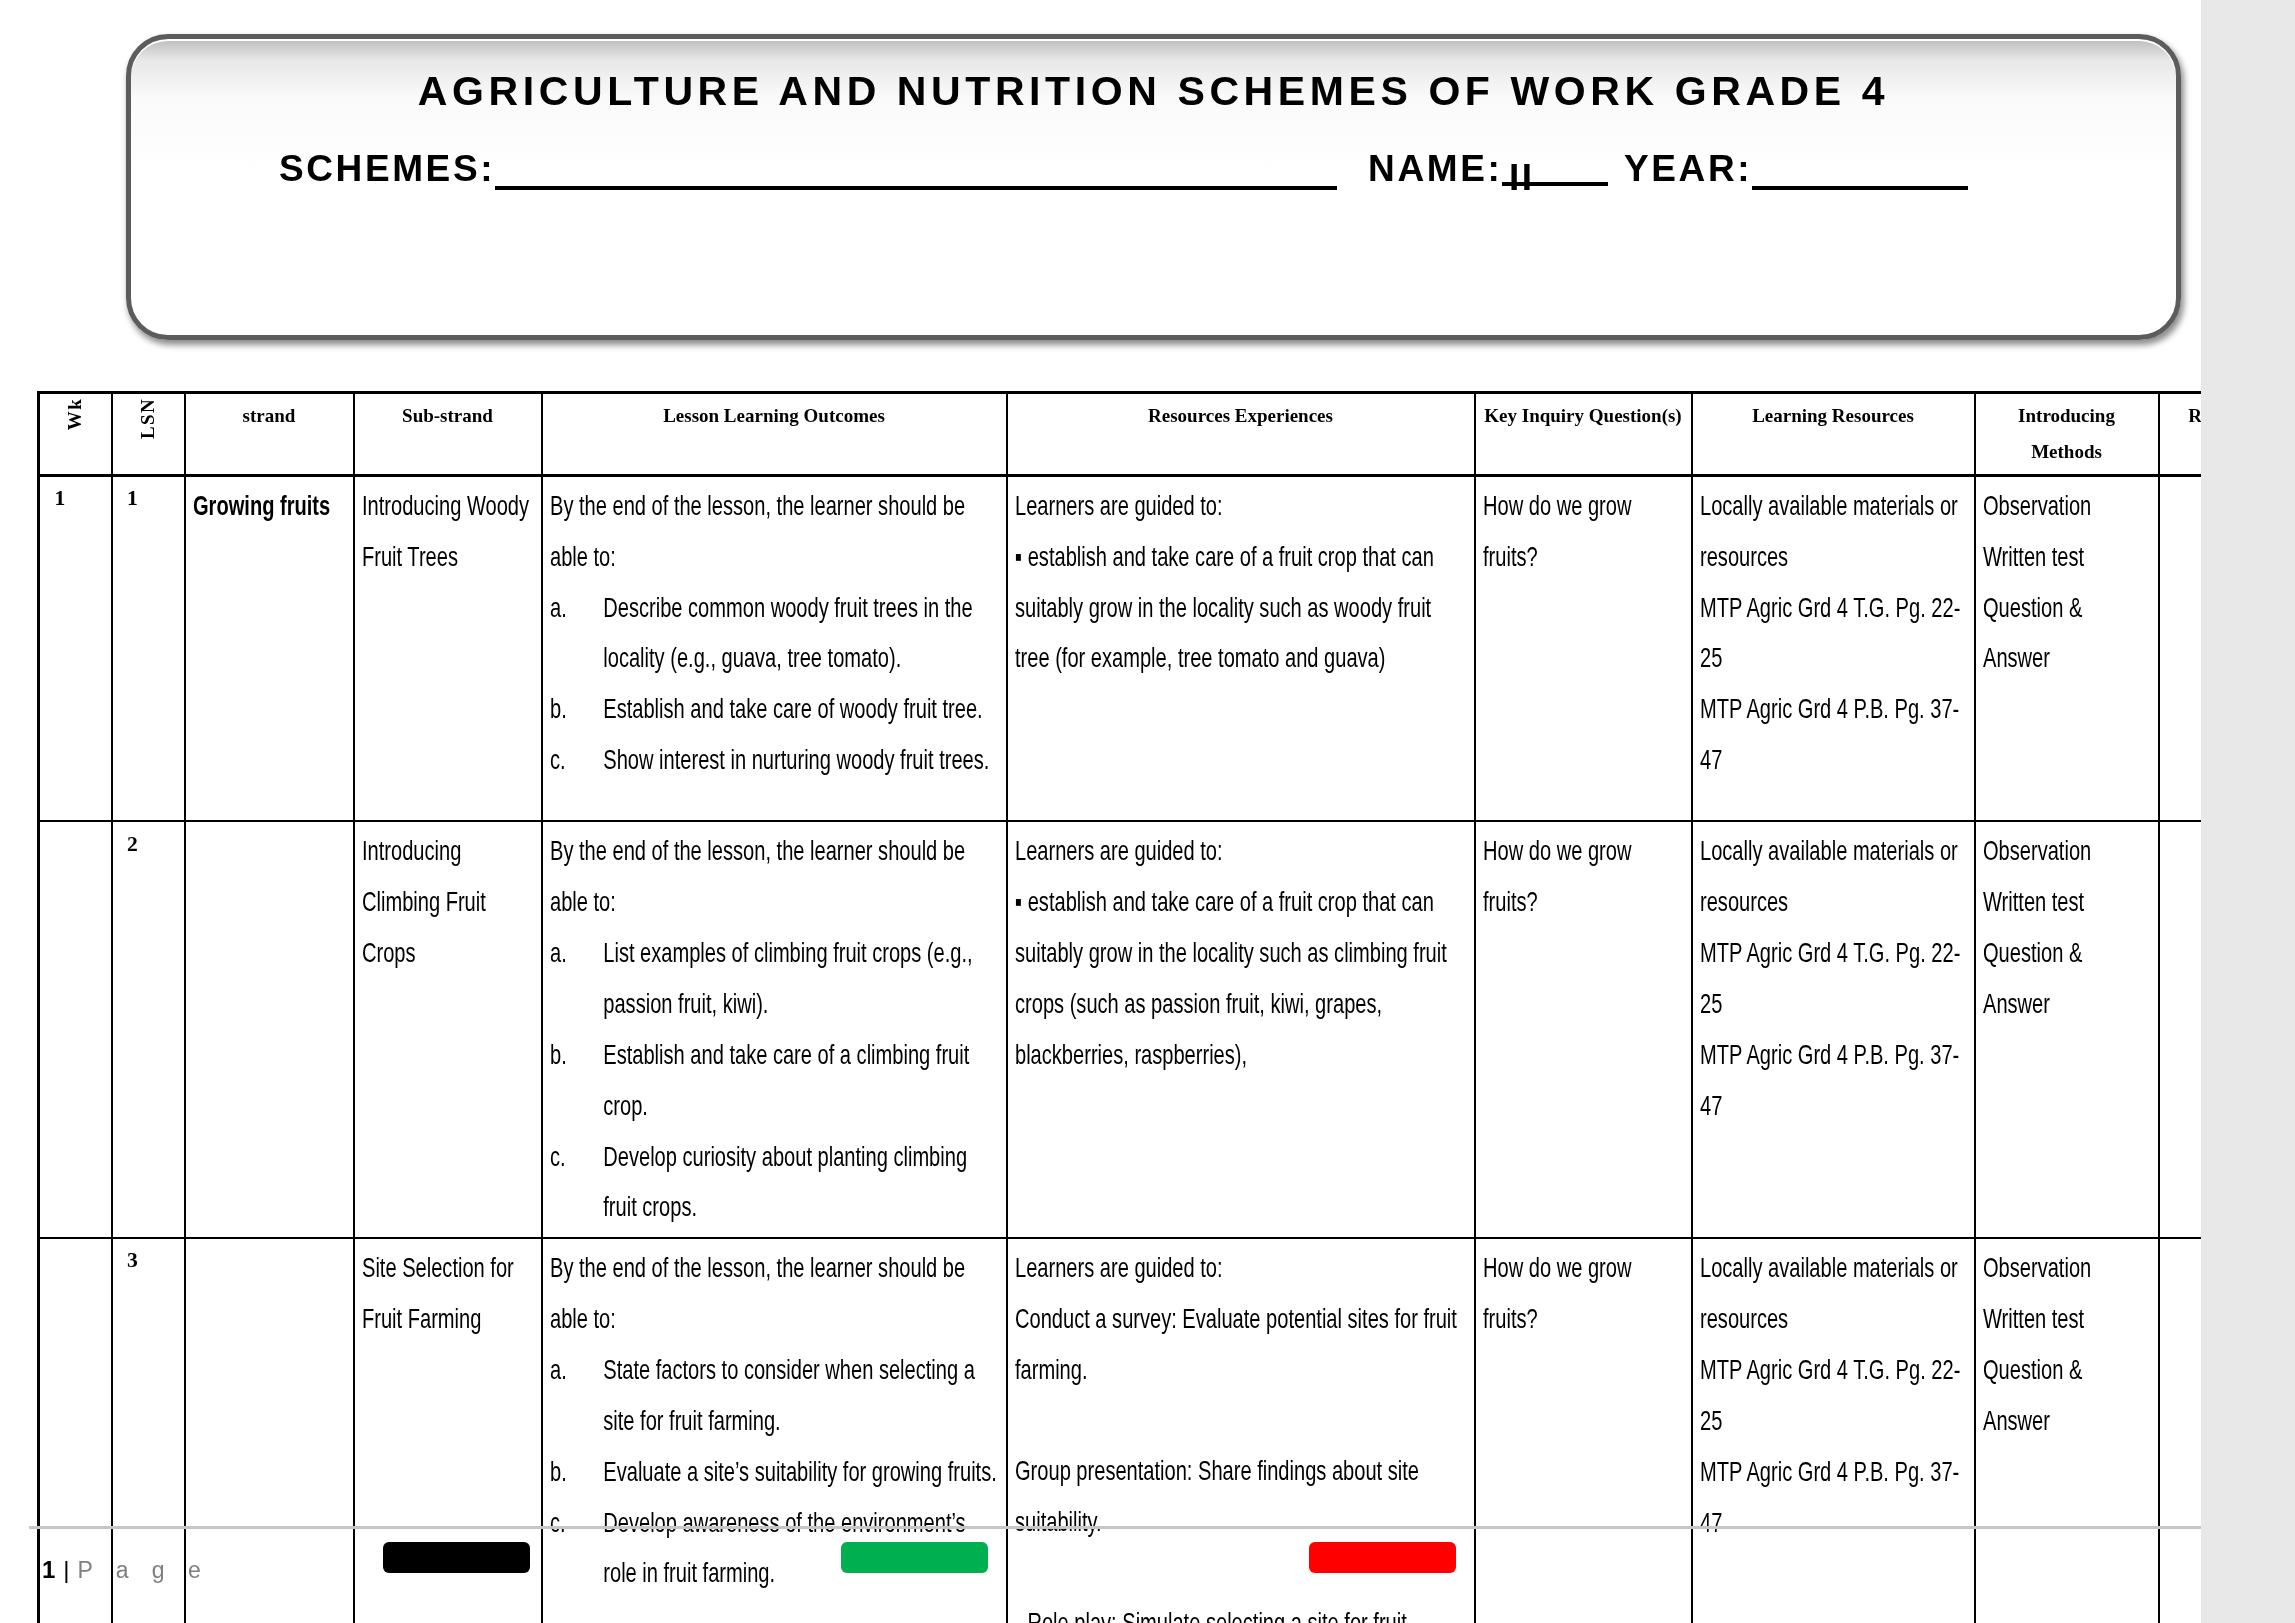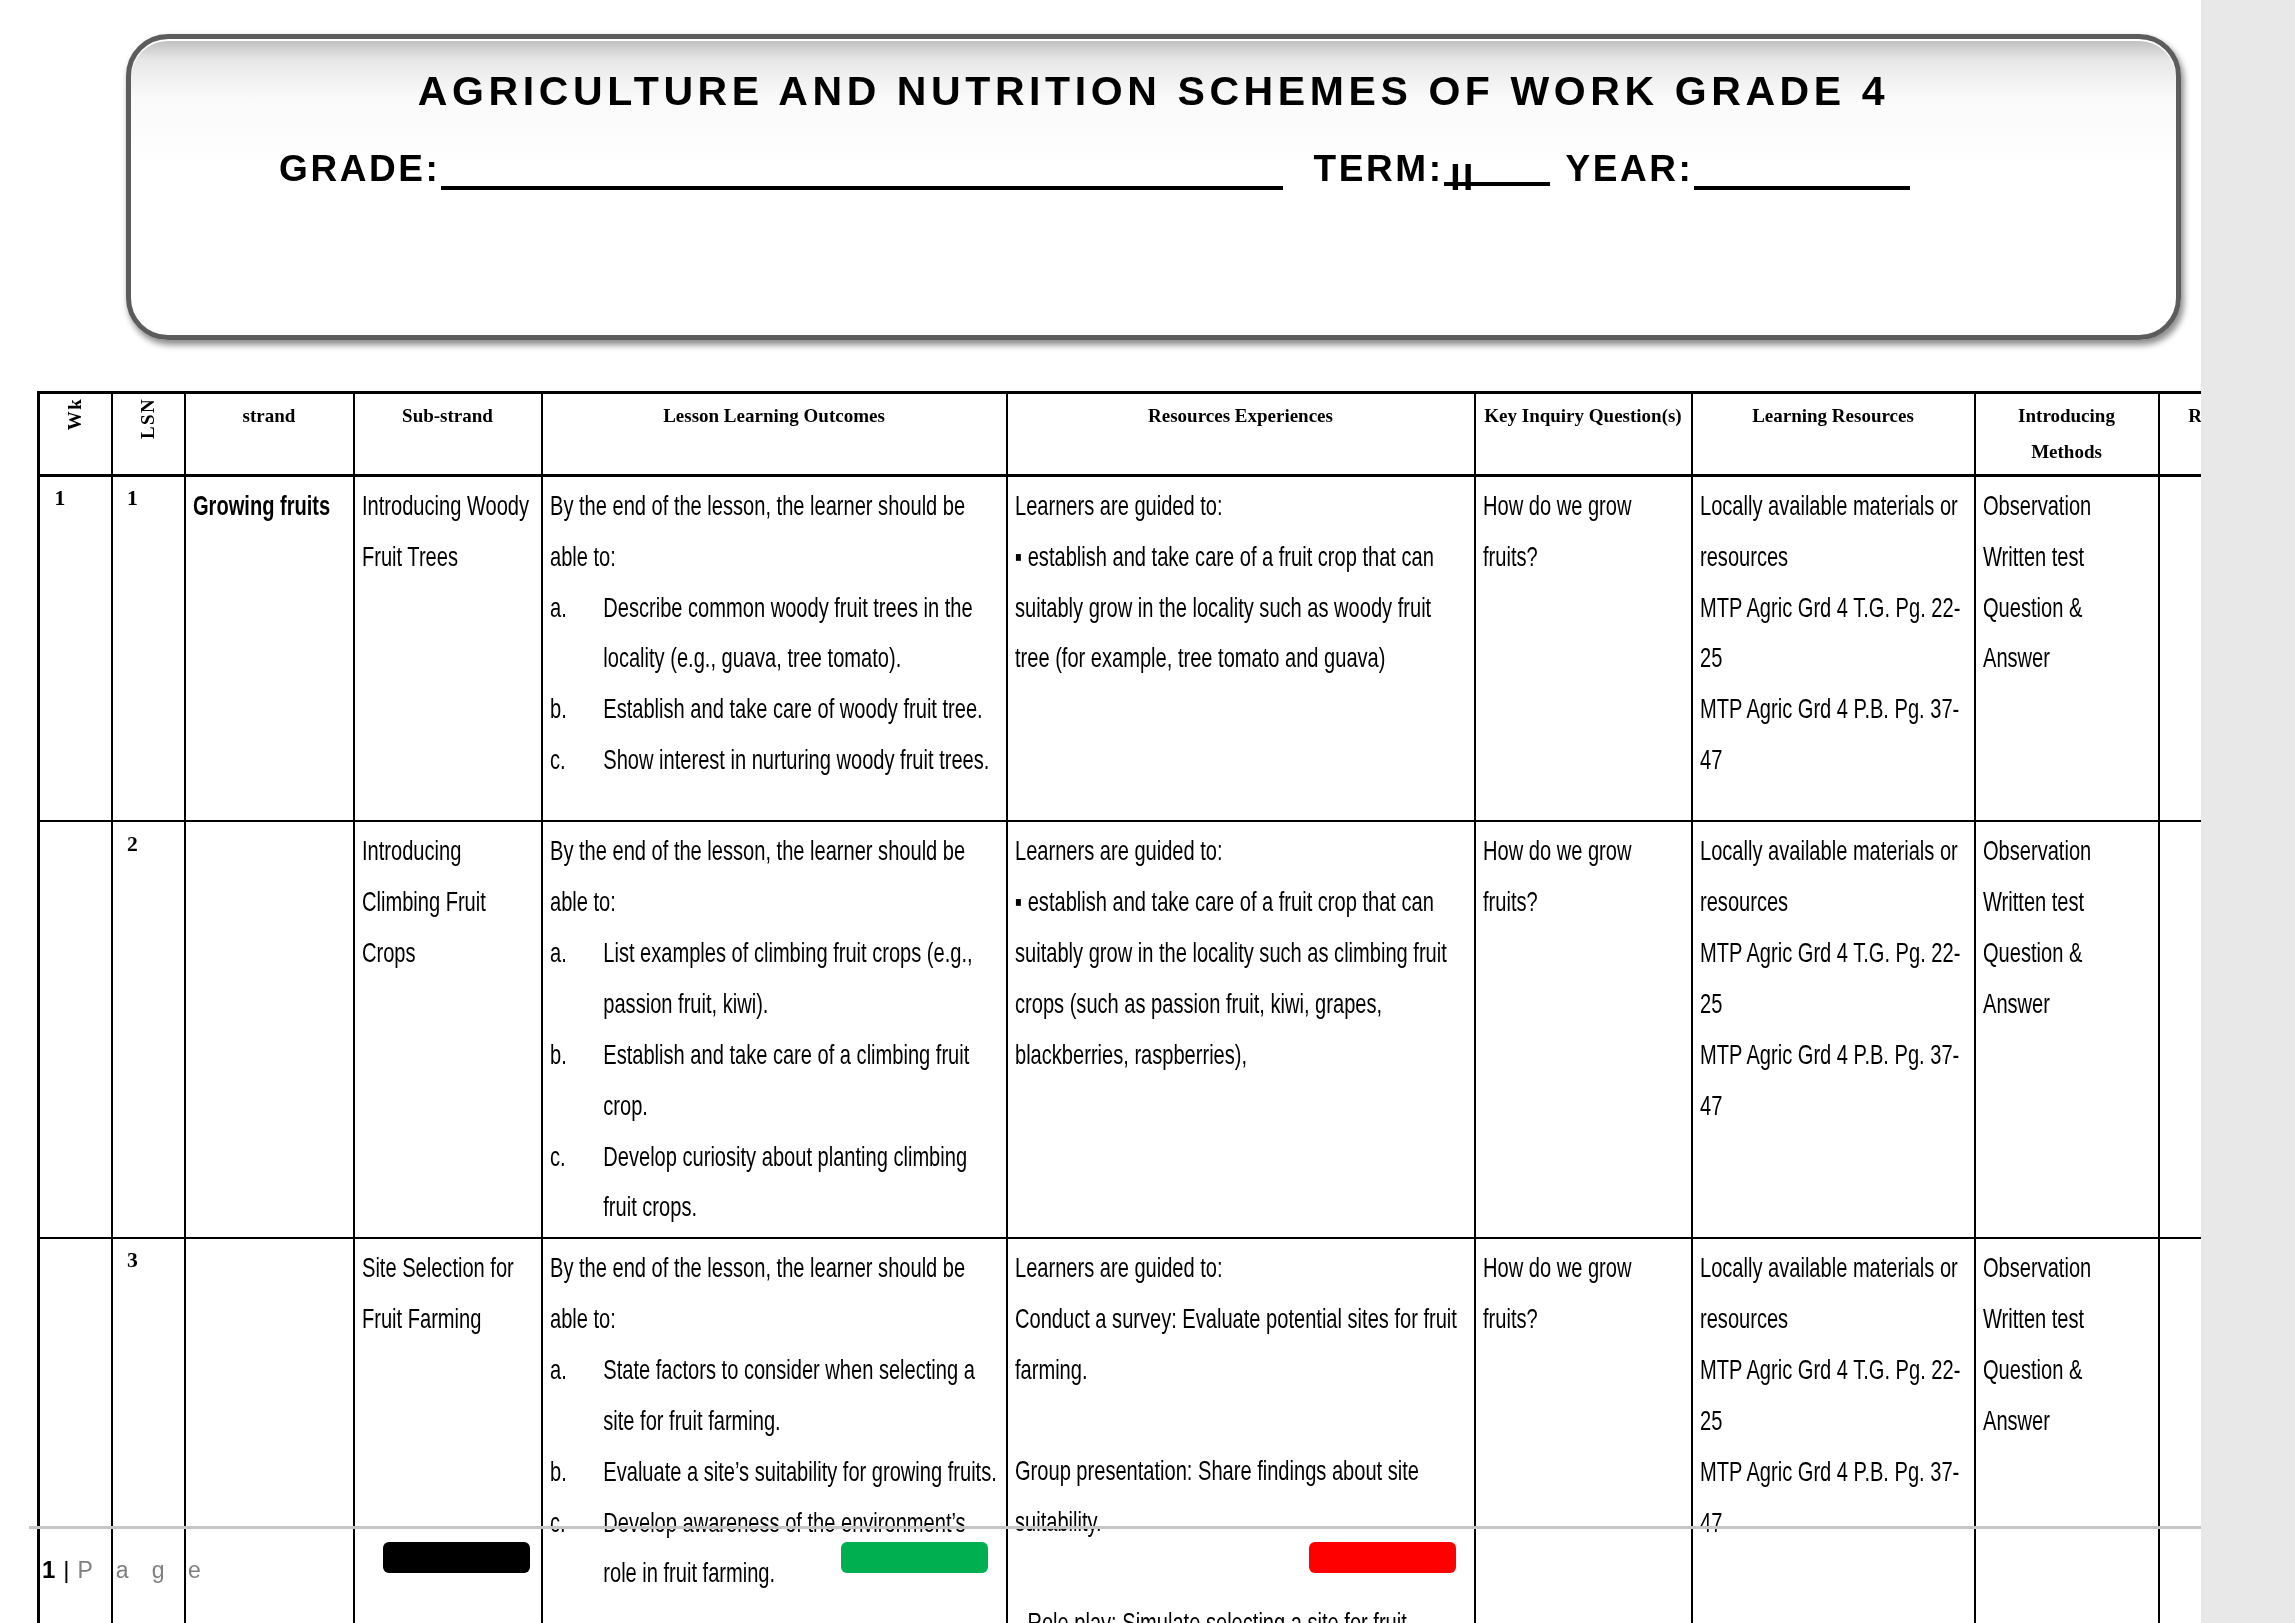--- a/index.html
+++ b/index.html
@@ -100,21 +100,21 @@
 </head>
 <body>
 
 <div class="page">
 
   <div class="header-box">
     <div class="doc-title">AGRICULTURE AND NUTRITION SCHEMES OF WORK GRADE 4</div>
 
 
     <div class="hline school-line">
-      <span>GRADE:</span><span class="uline uline-school"></span><span class="gap-lbl"></span><span>TERM:</span><span class="uline uline-term"><span class="term-val">II</span></span><span class="gap-lbl2"></span><span>YEAR:</span><span class="uline uline-year"></span>
+      <span>SCHEMES:</span><span class="uline uline-school"></span><span class="gap-lbl"></span><span>NAME:</span><span class="uline uline-term"><span class="term-val">II</span></span><span class="gap-lbl2"></span><span>YEAR:</span><span class="uline uline-year"></span>
     </div>
   </div>
 
   <table class="sow">
     <colgroup>
       <col style="width:73px">
         <col style="width:73px">
         <col style="width:169px">
         <col style="width:188px">
       <col style="width:465px">

